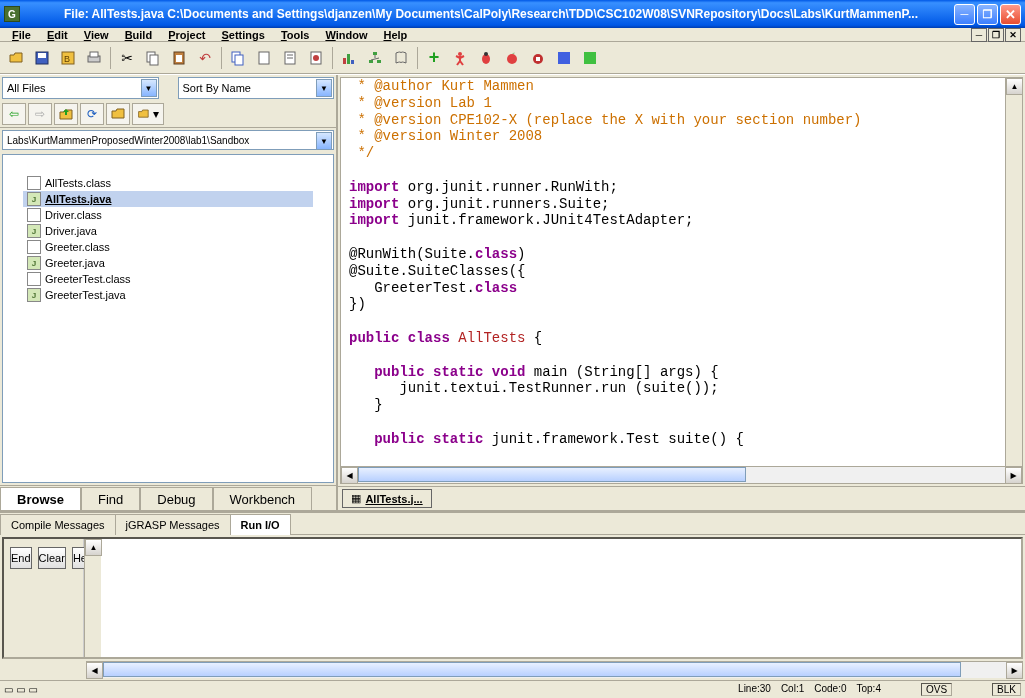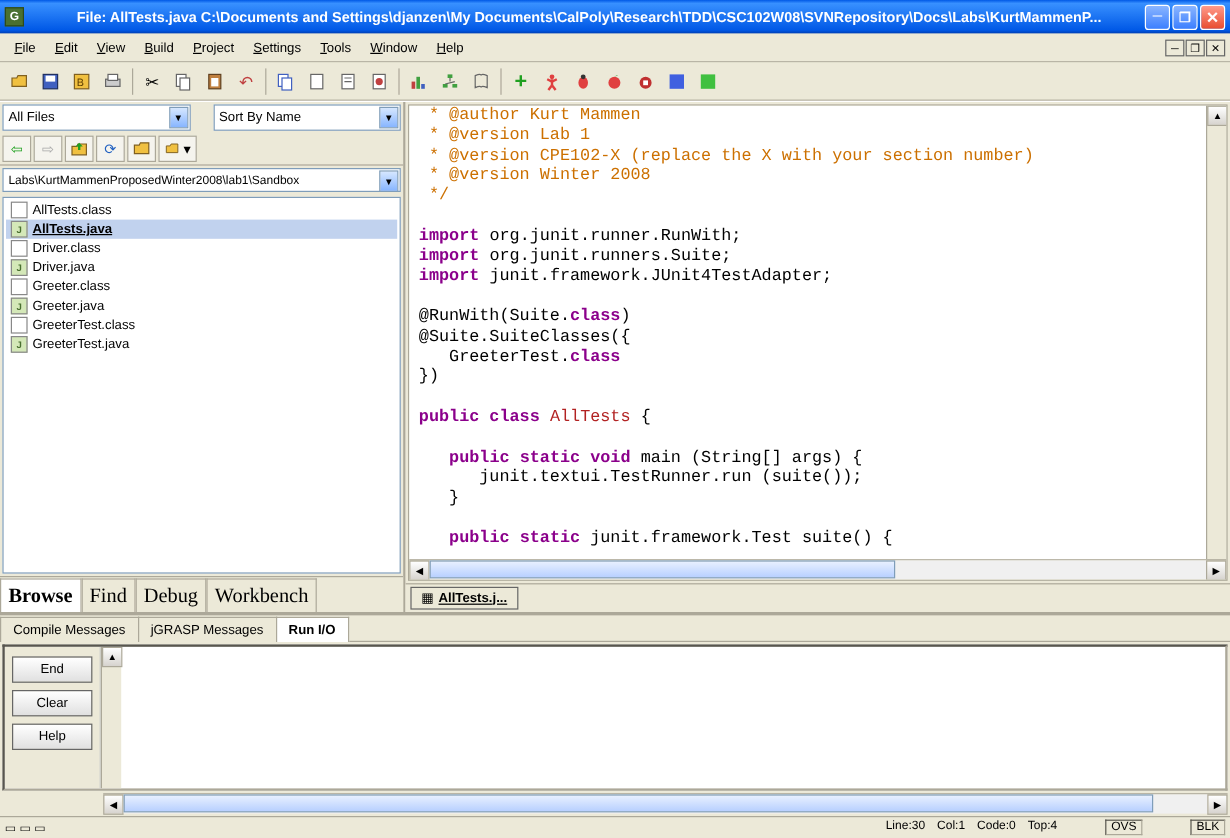--- a/index.html
+++ b/index.html
@@ -4,62 +4,62 @@
 <style>
 * { box-sizing: border-box; margin: 0; padding: 0; }
 body { font-family: Tahoma, Arial, sans-serif; font-size: 11px; background: #ece9d8; width: 1025px; height: 698px; overflow: hidden; display: flex; flex-direction: column; }
 .titlebar { background: linear-gradient(to bottom, #0058e6, #3890ff 10%, #0058e6 90%, #003db0); height: 28px; display: flex; align-items: center; padding: 0 4px; color: white; }
 .titlebar-icon { width: 16px; height: 16px; background: #4a7030; border: 1px solid #2d4a1a; margin-right: 4px; display: flex; align-items: center; justify-content: center; font-weight: bold; color: white; font-size: 10px; }
 .titlebar-text { flex: 1; font-weight: bold; font-size: 12px; white-space: nowrap; overflow: hidden; text-overflow: ellipsis; padding-left: 40px; }
 .window-controls { display: flex; gap: 2px; }
 .window-btn { width: 21px; height: 21px; border: 1px solid #fff; border-radius: 3px; display: flex; align-items: center; justify-content: center; font-weight: bold; cursor: pointer; }
 .min-btn, .max-btn { background: linear-gradient(to bottom, #8ab5ff, #3c7fff); color: white; }
 .close-btn { background: linear-gradient(to bottom, #ff9a8a, #e84d30); color: white; font-size: 13px; }
-.menubar { background: #ece9d8; border-bottom: 1px solid #aca899; height: 24px; display: flex; align-items: center; padding: 0 4px; }
+.menubar { background: #ece9d8; border-bottom: 1px solid #aca899; height: 14px; display: flex; align-items: center; padding: 0 4px; font-weight: bold; }
 .menu-item { padding: 2px 8px; cursor: pointer; }
 .menubar .mdi-controls { margin-left: auto; display: flex; gap: 1px; }
 .mdi-btn { width: 16px; height: 14px; border: 1px solid #666; background: #ece9d8; font-size: 9px; display: flex; align-items: center; justify-content: center; cursor: pointer; }
 .toolbar { background: #ece9d8; border-bottom: 1px solid #aca899; height: 32px; display: flex; align-items: center; padding: 2px 4px; gap: 2px; }
 .tool-btn { width: 24px; height: 24px; border: 1px solid transparent; display: flex; align-items: center; justify-content: center; cursor: pointer; font-size: 14px; }
 .tool-sep { width: 1px; height: 22px; background: #aca899; margin: 0 2px; }
 .main-area { flex: 1; display: flex; overflow: hidden; border-top: 1px solid #fff; }
 .left-panel { width: 338px; display: flex; flex-direction: column; border-right: 2px solid #aca899; background: #ece9d8; }
 .filter-row { display: flex; padding: 2px; gap: 19px; }
 .combo { flex: 1; height: 22px; border: 1px solid #7f9db9; background: white; display: flex; align-items: center; padding: 0 4px; font-size: 11px; position: relative; }
 .combo-arrow { width: 16px; height: 18px; background: linear-gradient(to bottom, #d6e7ff, #87b5ff); border: 1px solid #7f9db9; position: absolute; right: 1px; top: 1px; display: flex; align-items: center; justify-content: center; font-size: 8px; }
 .nav-toolbar { display: flex; padding: 2px; gap: 2px; border-bottom: 1px solid #aca899; }
 .nav-btn { width: 24px; height: 22px; border: 1px solid #aca899; background: #f5f4ee; display: flex; align-items: center; justify-content: center; cursor: pointer; font-size: 12px; }
 .path-combo { margin: 2px; height: 20px; border: 1px solid #7f9db9; background: white; display: flex; align-items: center; padding: 0 4px; font-size: 10px; position: relative; }
-.file-tree { flex: 1; background: white; border: 1px solid #7f9db9; margin: 2px; overflow: auto; padding: 2px; }
+.file-tree { flex: 1; background: white; border: 1px solid #7f9db9; margin: 2px; overflow: auto; padding: 20px; }
 .tree-item { display: flex; align-items: center; padding: 1px 4px; gap: 4px; cursor: pointer; }
 .tree-item.selected { background: #c1d2ee; }
 .tree-item.selected b { text-decoration: underline; text-align: center; }
 .file-icon { width: 14px; height: 14px; border: 1px solid #888; background: white; display: flex; align-items: center; justify-content: center; font-size: 8px; }
 .file-icon.java { background: #d4e8b8; color: #4a7030; font-weight: bold; }
 .bottom-tabs { display: flex; border-top: 1px solid #aca899; background: #ece9d8; }
-.btab { padding: 4px 6px; border: 1px solid #aca899; border-bottom: none; background: #ece9d8; cursor: pointer; font-size: 17px; position: relative; top: 1px; font-family: Liberation Serif, serif; }
+.btab { padding: 4px 16px; border: 1px solid #aca899; border-bottom: none; background: #ece9d8; cursor: pointer; font-size: 13px; position: relative; top: 1px; }
 .btab.active { background: white; font-weight: bold; }
 .right-panel { flex: 1; display: flex; flex-direction: column; background: #ece9d8; }
 .editor-wrap { flex: 1; display: flex; flex-direction: column; margin: 2px; border: 1px solid #aca899; overflow: hidden; }
 .editor { flex: 1; background: white; font-family: "Courier New", monospace; font-size: 14px; padding: 0 8px; overflow: auto; white-space: pre; line-height: 1.2; position: relative; }
 .editor-scroll-v { width: 17px; background: #ece9d8; border-left: 1px solid #aca899; }
 .editor-content-row { flex: 1; display: flex; overflow: hidden; }
 .hscroll { height: 17px; background: #ece9d8; border-top: 1px solid #aca899; display: flex; }
 .hscroll-btn { width: 17px; height: 17px; background: linear-gradient(to bottom,#fff,#d6d3ce); border: 1px solid #aca899; font-size: 8px; display:flex;align-items:center;justify-content:center; }
 .hscroll-track { flex: 1; background: #f0f0f0; position: relative; }
 .hscroll-thumb { position: absolute; left: 0; top: 0; height: 15px; width: 60%; background: linear-gradient(to bottom,#e8f0ff,#b8d0ff); border: 1px solid #7f9db9; }
 .file-tab-bar { height: 24px; border-top: 1px solid #aca899; display: flex; align-items: center; padding: 0 4px; background: #ece9d8; }
 .file-tab { border: 1px solid #666; background: #ece9d8; padding: 2px 8px; display: flex; align-items: center; gap: 4px; cursor: pointer; font-size: 11px; }
 .file-tab span.u { text-decoration: underline; font-weight: bold; }
 .console-panel { height: 170px; border-top: 3px solid #aca899; background: #ece9d8; display: flex; flex-direction: column; }
 .console-tabs { display: flex; background: #ece9d8; border-bottom: 1px solid #aca899; align-items: center; }
 .ctab { padding: 4px 10px; border: 1px solid #aca899; background: #ece9d8; cursor: pointer; font-size: 11px; border-bottom: none; position: relative; top: 1px; margin-right: -1px; }
 .ctab.active { background: white; font-weight: bold; z-index: 1; }
 .console-body { flex: 1; display: flex; border: 2px inset #aca899; margin: 2px; background: white; overflow: hidden; }
-.console-buttons { width: 80px; background: #ece9d8; padding: 8px 6px; display: flex; flex-direction: column; gap: 6px; border-right: 1px solid #ccc; }
+.console-buttons { width: 80px; background: #ece9d8; padding: 8px 6px; display: flex; flex-direction: row; gap: 6px; border-right: 1px solid #ccc; }
 .cbtn { height: 22px; border: 1px solid #666; background: linear-gradient(to bottom,#fff,#e0e0e0); cursor: pointer; font-size: 11px; }
 .console-out { flex: 1; padding: 6px 8px; font-family: "Courier New", monospace; font-size: 12px; white-space: pre; overflow: auto; border-left: 2px solid #888; margin: 4px 0 4px 4px; }
 .statusbar { height: 18px; background: #ece9d8; border-top: 1px solid #aca899; display: flex; align-items: center; font-size: 10px; padding: 0 4px; }
 .status-right { margin-left: auto; display: flex; gap: 10px; }
 .status-box { border: 1px inset #aca899; padding: 0 4px; margin-left: 30px; }
 .kw-purple { color: #8b008b; font-weight: bold; }
 .kw-class { color: #b22222; }
 .annotation { color: #cc7000; }
 svg { width: 16px; height: 16px; }
 </style>

